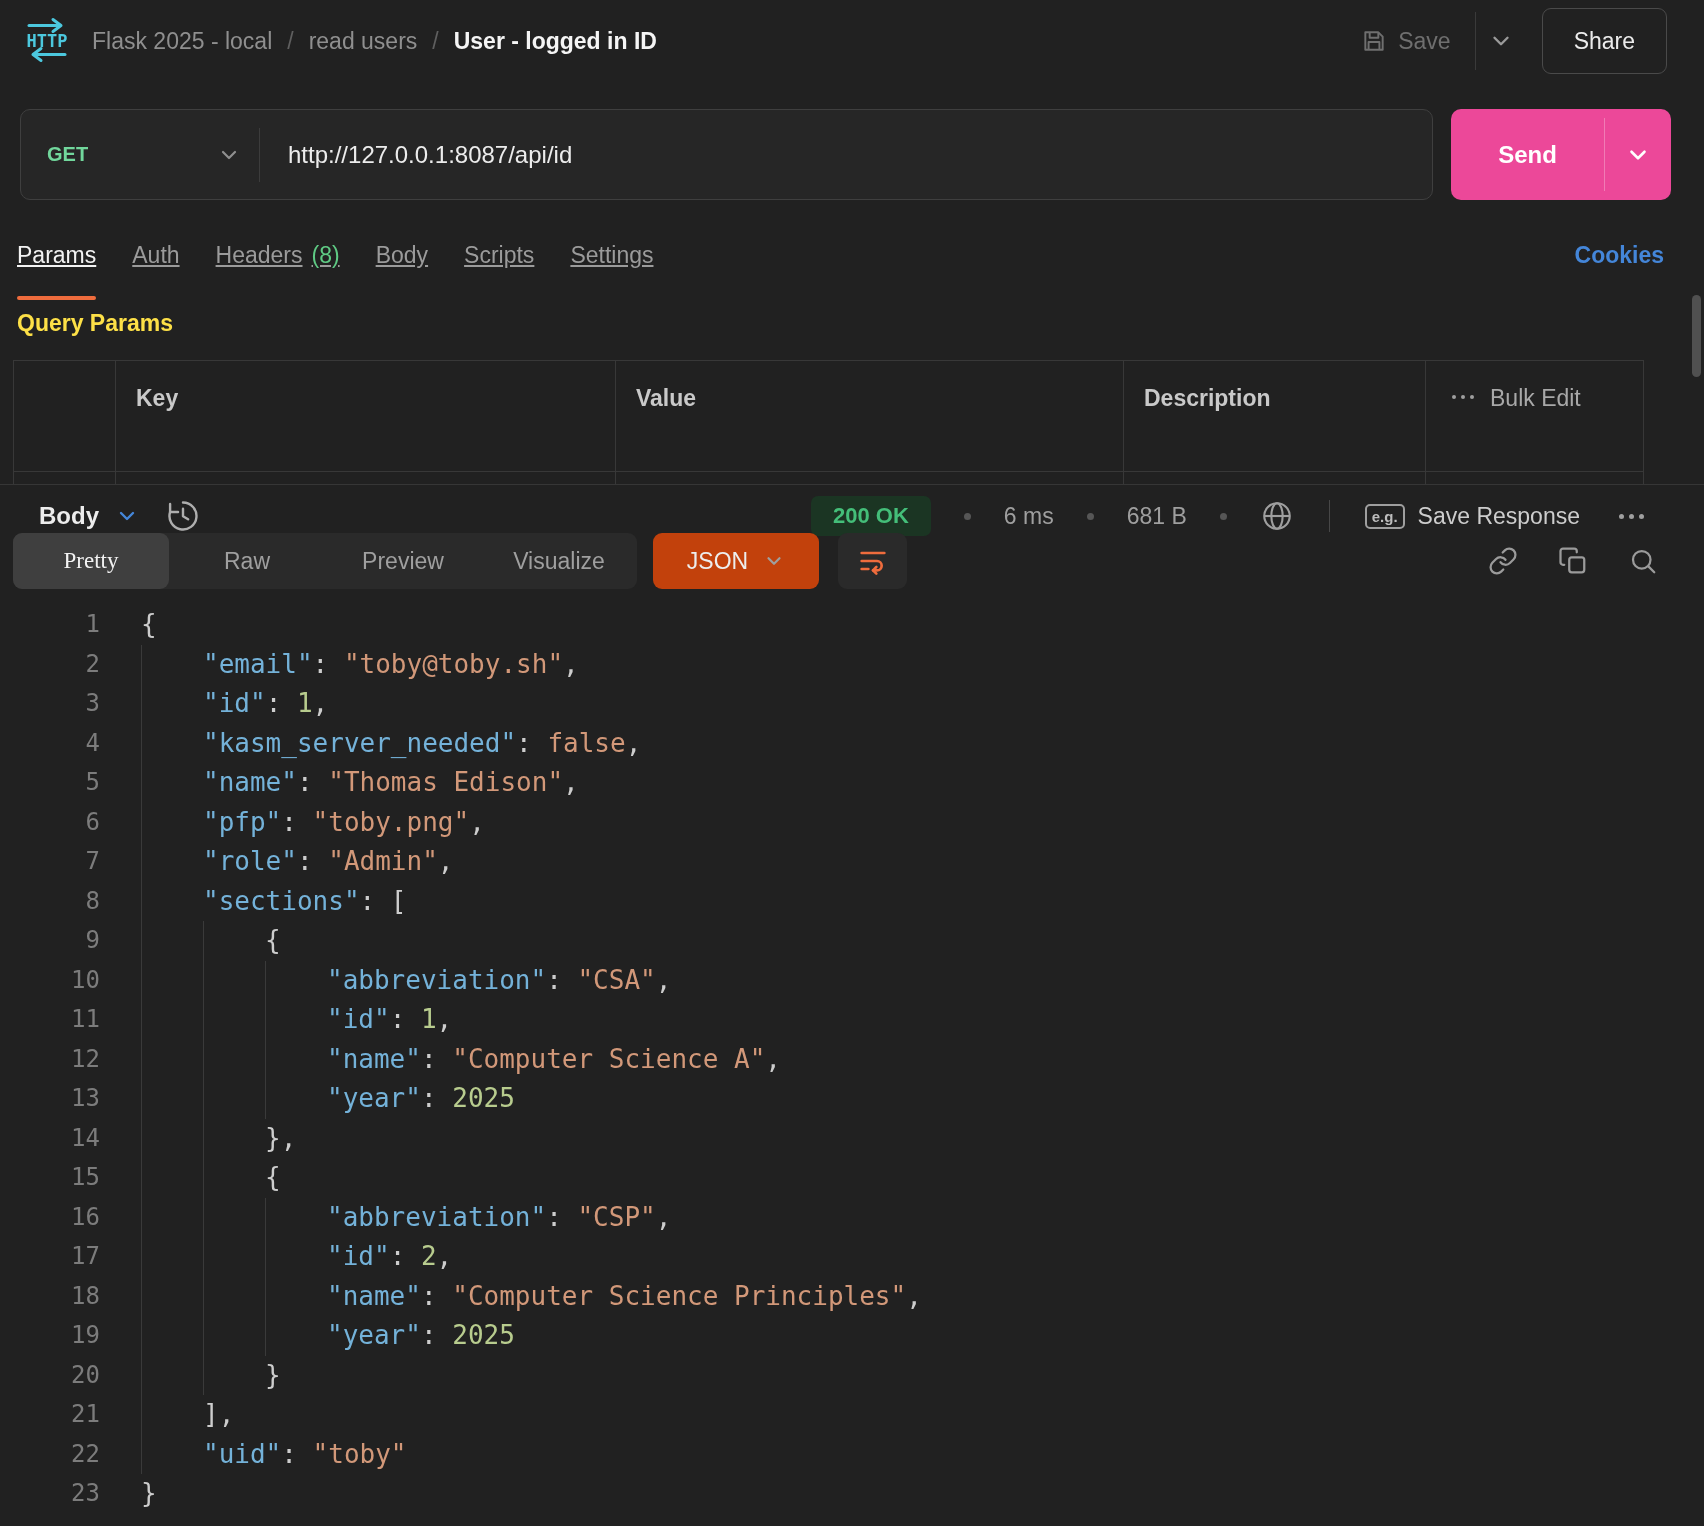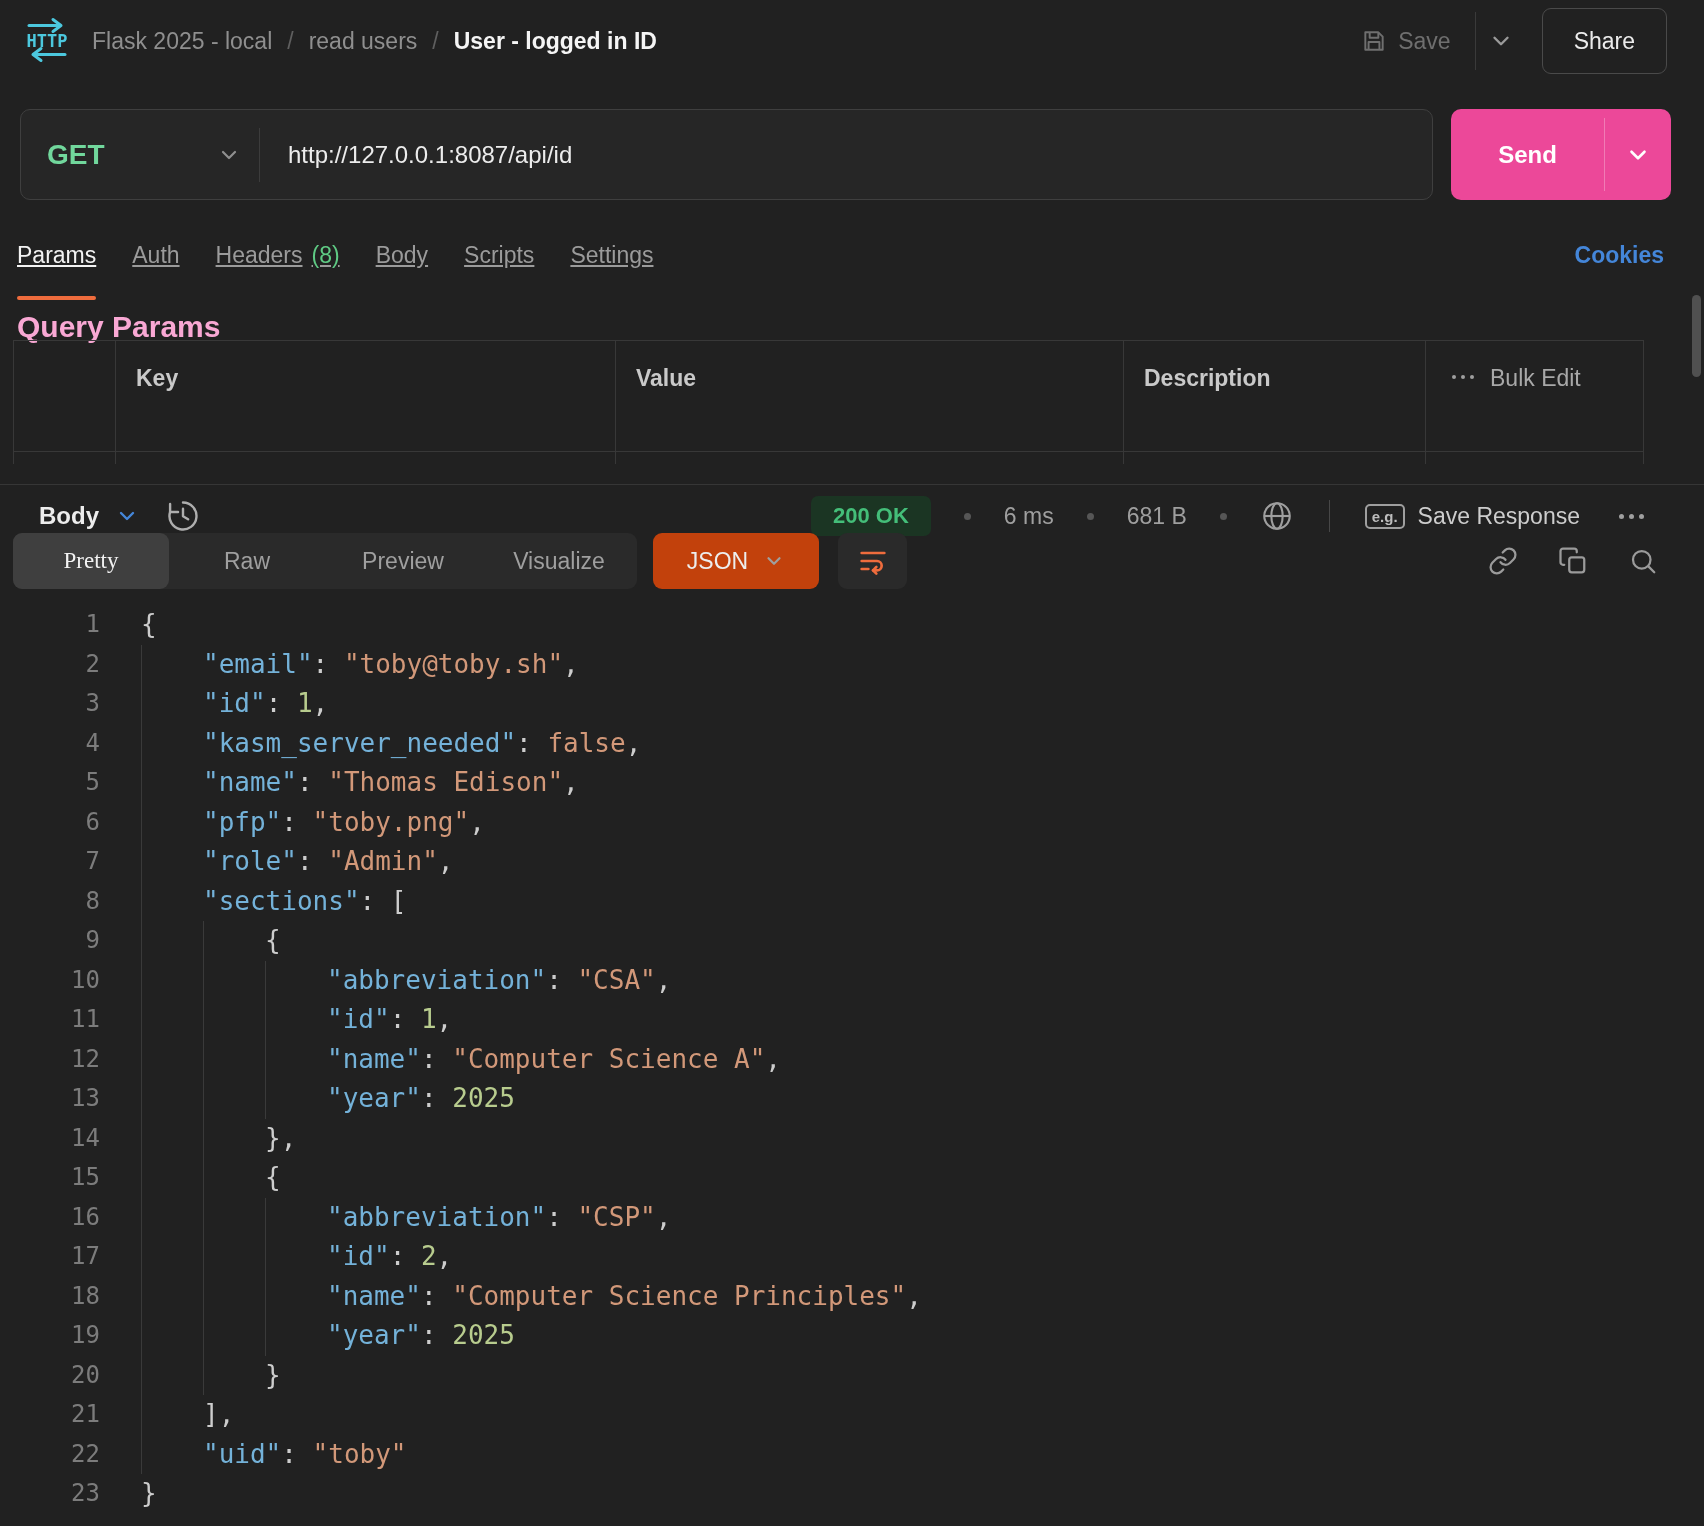--- a/index.html
+++ b/index.html
@@ -19,43 +19,43 @@
   .save-btn{display:flex;align-items:center;gap:11px;color:#6f6f6f;font-size:23px;cursor:default;}
   .top-vdiv{width:1px;height:58px;background:#3a3a3a;margin:0 12px 0 24px;}
   .top-chev{color:#9a9a9a;margin-right:28px;display:flex;align-items:center;}
   .share-btn{height:64px;padding:0 31px;border:1px solid #4a4a4a;border-radius:9px;
              display:flex;align-items:center;font-size:23px;color:#ececec;background:transparent;}
 
   
   .url-box{position:absolute;left:20px;top:109px;width:1413px;height:91px;background:#262626;
            border:1px solid #3f3f3f;border-radius:10px;display:flex;align-items:center;box-sizing:border-box;}
   .method{width:238px;height:100%;display:flex;align-items:center;padding-left:26px;box-sizing:border-box;}
-  .method-label{color:#71d79c;font-weight:700;font-size:28px;}
+  .method-label{color:#71d79c;font-weight:700;font-size:20px;}
   .method-chev{margin-left:auto;margin-right:18px;color:#8f8f8f;display:flex;}
   .url-divider{width:1px;height:54px;background:#3c3c3c;}
   .url-text{padding-left:28px;font-size:24px;color:#ececec;white-space:nowrap;}
   .send-btn{position:absolute;left:1451px;top:109px;width:220px;height:91px;background:#ec4899;
             border-radius:10px;display:flex;color:#ffffff;}
   .send-main{flex:1;display:flex;align-items:center;justify-content:center;font-size:24px;font-weight:700;}
   .send-sep{width:1px;background:rgba(255,255,255,.28);margin:9px 0;}
   .send-caret{width:66px;display:flex;align-items:center;justify-content:center;}
 
   
   .req-tabs{position:absolute;left:17px;top:210px;right:40px;height:90px;display:flex;align-items:center;
             gap:36px;font-size:23px;color:#9b9b9b;}
   .req-tab{position:relative;height:100%;display:flex;align-items:center;gap:9px;white-space:nowrap;text-decoration:underline;}
   .req-tab.active{color:#f2f2f2;}
   .req-tab.active::after{content:"";position:absolute;left:0;right:0;bottom:0;height:4px;
             background:#ef6c3d;border-radius:2px;}
   .tab-count{color:#5fca84;}
   .cookies{margin-left:auto;color:#4486d9;font-weight:600;}
 
   
-  .qp-title{position:absolute;left:17px;top:310px;font-size:30px;font-weight:600;color:#f9a8d4;}
-  .qp-table{position:absolute;left:13px;top:340px;width:1631px;height:124px;box-sizing:border-box;
+  .qp-title{position:absolute;left:17px;top:310px;font-size:23px;font-weight:600;color:#fde047;}
+  .qp-table{position:absolute;left:13px;top:360px;width:1631px;height:124px;box-sizing:border-box;
             border:1px solid #383838;border-bottom:none;display:grid;
             grid-template-columns:101px 500px 508px 302px 1fr;}
   .qp-cell{padding:24px 0 0 20px;font-size:23px;font-weight:600;color:#c9c9c9;box-sizing:border-box;}
   .qp-cell + .qp-cell{border-left:1px solid #383838;}
   .qp-hline{position:absolute;left:0;top:110px;width:100%;height:1px;background:#383838;}
   .bulk-cell{display:flex;align-items:flex-start;gap:16px;color:#a8a8a8;font-weight:400;padding-left:26px;}
   .bulk-cell .dots{margin-top:10px;}
 
   .section-div{position:absolute;left:0;top:484px;width:100%;height:1px;background:#363636;}
 

